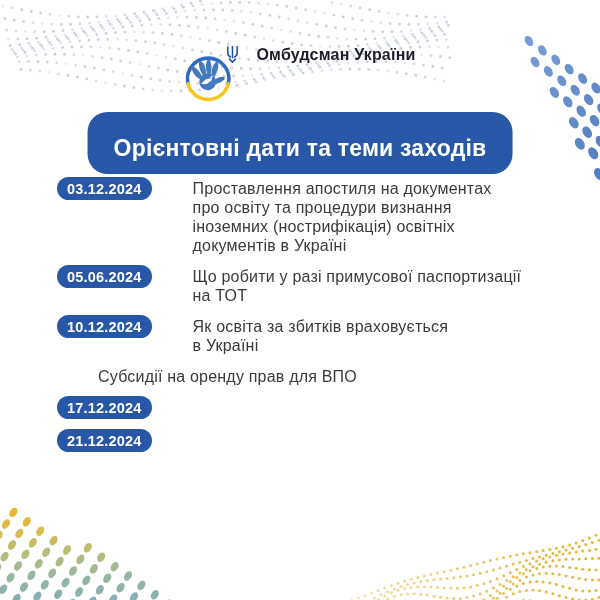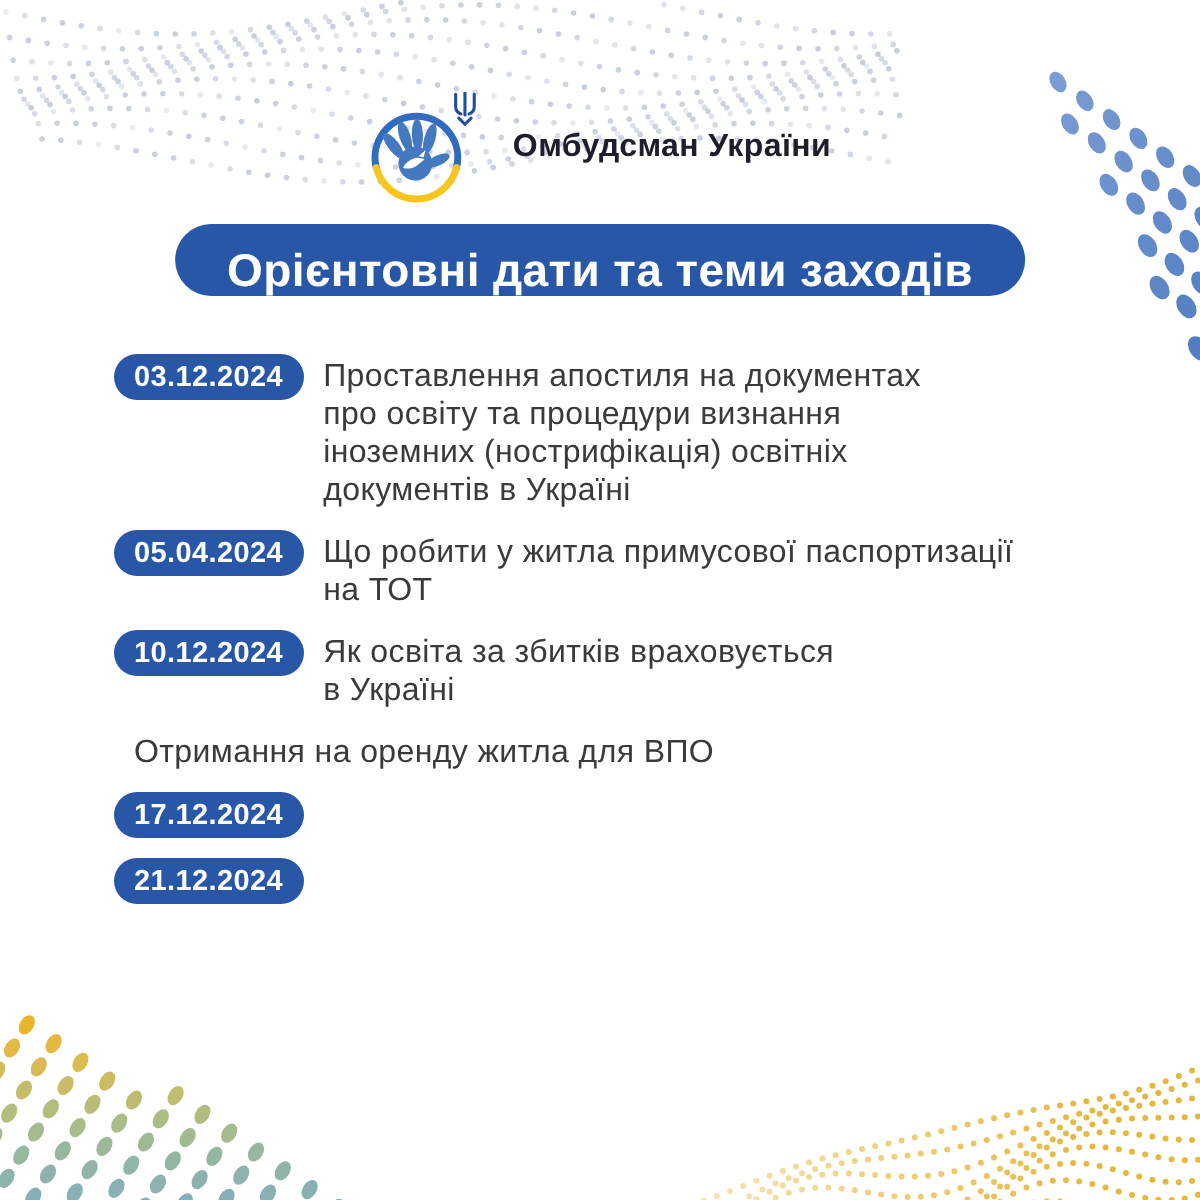--- a/index.html
+++ b/index.html
@@ -7,51 +7,51 @@
   .page{
     position:relative;width:600px;height:600px;overflow:hidden;
     background:var(--background,#ffffff);
     font-family:"Liberation Sans", sans-serif;
   }
   .decor{position:absolute;inset:0;width:600px;height:600px;pointer-events:none;}
 
   
   .brand{
     position:absolute;top:46px;left:50%;transform:translateX(-50%);
-    display:flex;align-items:center;gap:10px;
+    display:flex;align-items:flex-start;gap:10px;
   }
   .brand-icon{width:62px;height:56px;flex:0 0 auto;}
   .brand-text{display:flex;flex-direction:column;justify-content:center;}
   .brand-line{
     font-size:16px;font-weight:bold;line-height:17.5px;
     color:var(--brand-navy,#1d1d2b);letter-spacing:0.2px;white-space:nowrap;
   }
 
   
   .banner{
     position:absolute;top:112px;left:50%;transform:translateX(-50%);
-    height:28px;line-height:38px;padding:4px 26px;border-radius:20px;
+    height:28px;line-height:38px;padding:17px 26px;border-radius:20px;
     background:var(--primary-blue,#2857a8);color:#ffffff;
     font-size:23px;font-weight:bold;letter-spacing:0.2px;white-space:nowrap;
   }
 
   
   .events{
     position:absolute;top:177px;left:57px;width:490px;
     margin:0;padding:0;list-style:none;
   }
   .event{display:flex;align-items:flex-start;margin-bottom:10px;}
   .badge{
     flex:0 0 auto;min-width:94px;height:23px;box-sizing:border-box;
     border-radius:12px;background:var(--primary-blue,#2857a8);
     color:#ffffff;font-size:14.5px;font-weight:bold;letter-spacing:0.2px;
     display:flex;align-items:center;justify-content:center;padding:0 10px;
   }
   .topic{
-    margin-left:10px;padding-top:2px;
+    margin-left:41px;padding-top:2px;
     font-size:16px;line-height:19px;font-weight:500;
     letter-spacing:0.2px;color:var(--text-dark,#3a3a3a);
     white-space:pre-line;
   }
 </style>
 </head>
 <body>
 
 <div class="page">
 
@@ -919,31 +919,31 @@
 
   <ul class="events">
     <li class="event">
       <span class="badge">03.12.2024</span>
       <span class="topic">Проставлення апостиля на документах
 про освіту та процедури визнання
 іноземних (нострифікація) освітніх
 документів в Україні</span>
     </li>
     <li class="event">
-      <span class="badge">05.04.2024</span>
-      <span class="topic">Що робити у житла примусової паспортизації
+      <span class="badge">05.06.2024</span>
+      <span class="topic">Що робити у разі примусової паспортизації
 на ТОТ</span>
     </li>
     <li class="event">
       <span class="badge">10.12.2024</span>
       <span class="topic">Як освіта за збитків враховується
 в Україні</span>
     </li>
     <li class="event">
-      <span class="topic">Отримання на оренду житла для ВПО</span>
+      <span class="topic">Субсидії на оренду прав для ВПО</span>
     </li>
     <li class="event">
       <span class="badge">17.12.2024</span>
     </li>
     <li class="event">
       <span class="badge">21.12.2024</span>
     </li>
   </ul>
 </div>
 

